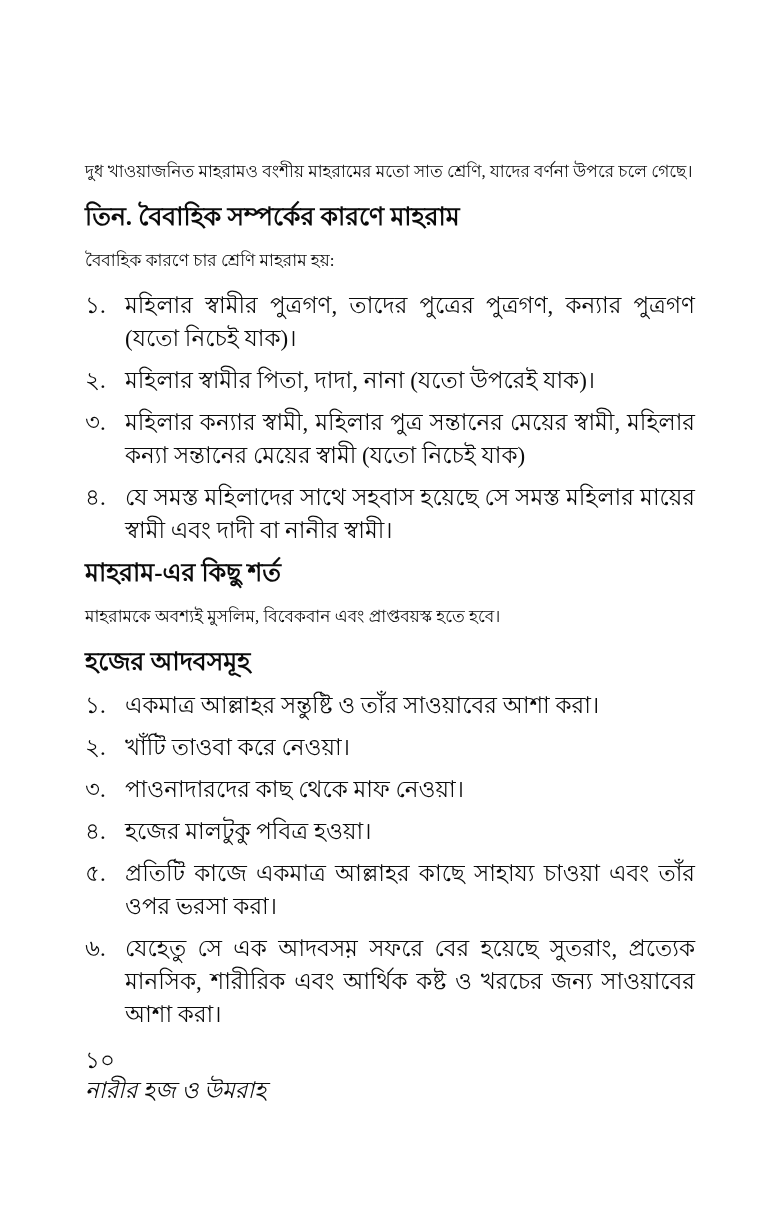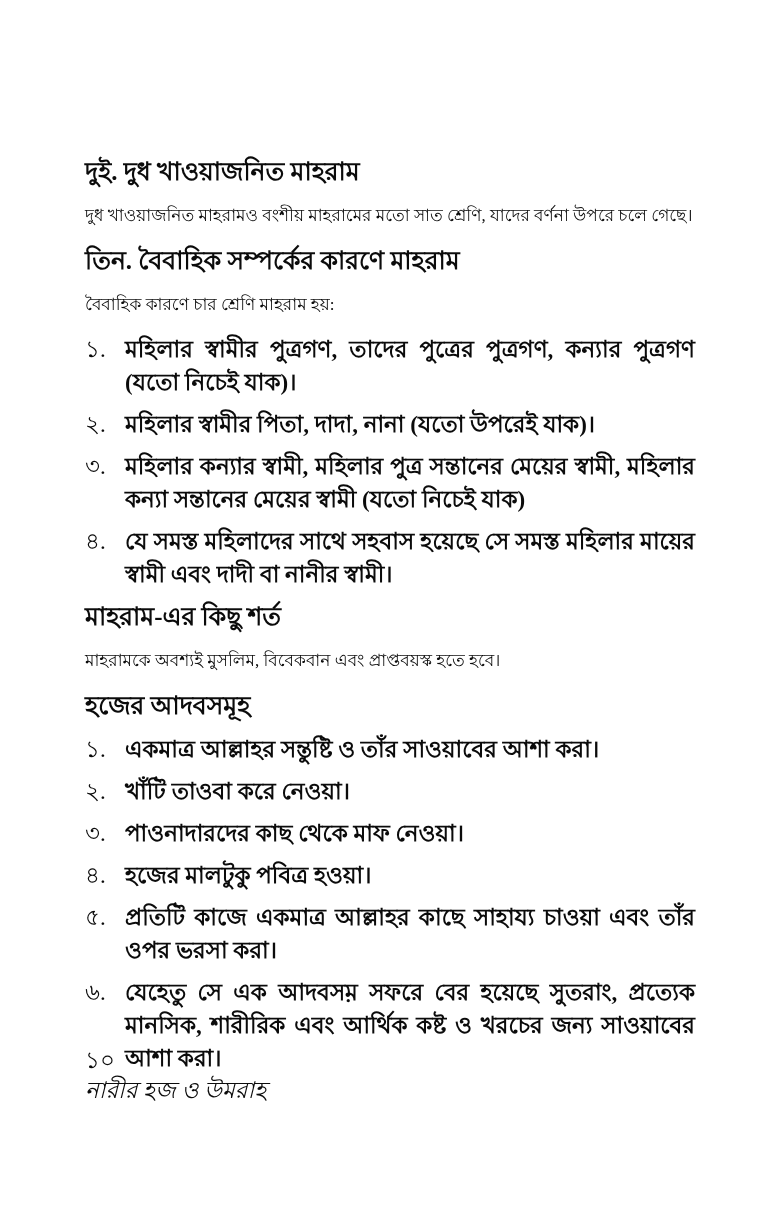--- a/index.html
+++ b/index.html
@@ -43,21 +43,20 @@
     font-size: 23px;
     line-height: 33px;
   }
   .num-marker {
     flex: 0 0 40px;
     text-align: left;
   }
   .num-text {
     flex: 1 1 auto;
     text-align: justify;
-    font-weight: bold;
   }
   .footer {
     position: absolute;
     left: 85px;
     right: 78px;
     top: 1046px;
     display: flex;
     justify-content: space-between;
     align-items: baseline;
     flex-direction: column;
@@ -72,21 +71,20 @@
     font-weight: normal;
     font-style: italic;
   }
 </style>
 </head>
 <body>
 
 <div class="page">
   <div class="content">
 
-    <h2 class="heading first">দুই. দুধ খাওয়াজনিত মাহরাম</h2>
     <p class="para">দুধ খাওয়াজনিত মাহরামও বংশীয় মাহরামের মতো সাত শ্রেণি, যাদের বর্ণনা উপরে চলে গেছে।</p>
 
     <h2 class="heading">তিন. বৈবাহিক সম্পর্কের কারণে মাহরাম</h2>
     <p class="para single">বৈবাহিক কারণে চার শ্রেণি মাহরাম হয়:</p>
 
     <ul class="num-list">
       <li class="num-item">
         <span class="num-marker">১.</span>
         <span class="num-text">মহিলার স্বামীর পুত্রগণ, তাদের পুত্রের পুত্রগণ, কন্যার পুত্রগণ (যতো নিচেই যাক)।</span>
       </li>

